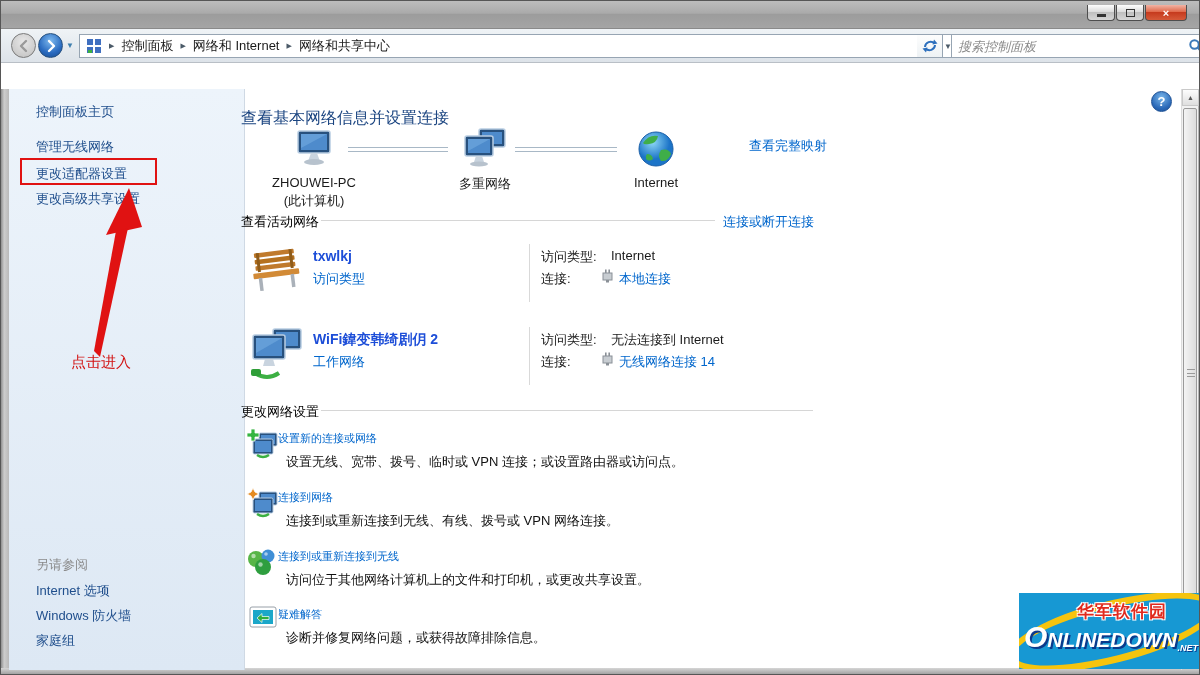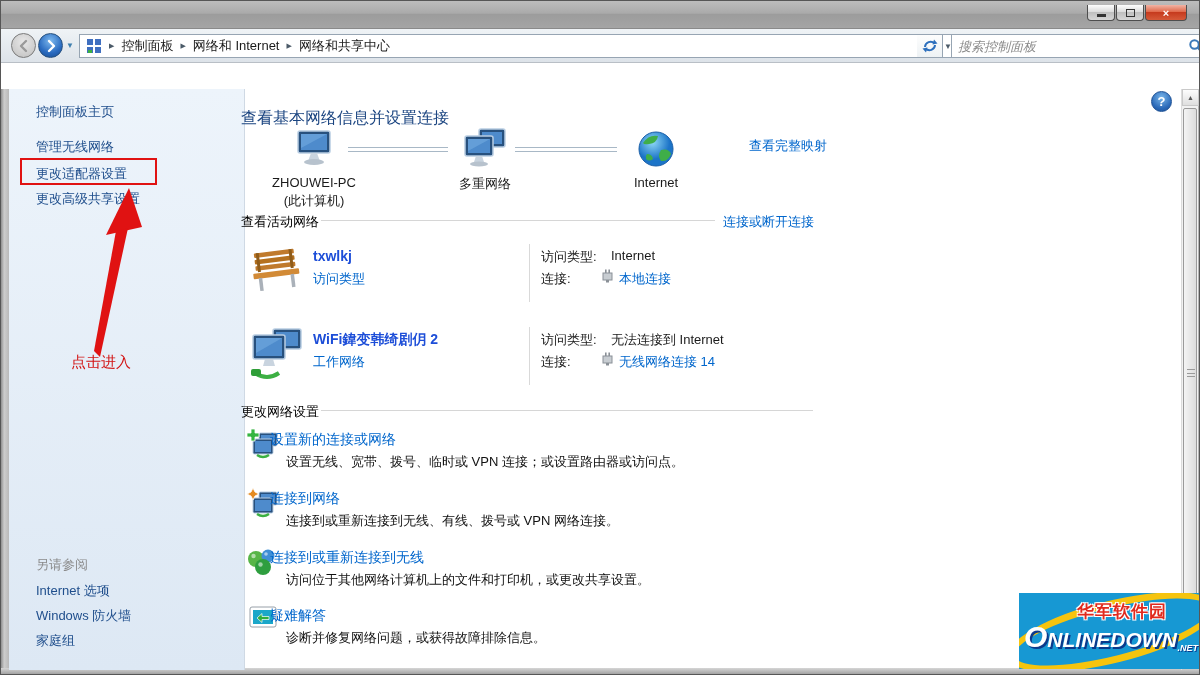--- a/index.html
+++ b/index.html
@@ -72,21 +72,21 @@
   .map-line { position:absolute; height:5px; border-top:1px solid #a8b8c6; border-bottom:1px solid #a8b8c6; }
   .hlink { color:#0066cc; cursor:pointer; text-decoration:none; }
   .section-header { position:absolute; left:240px; font-size:13px; color:#000; }
   .hr { position:absolute; height:1px; background:#d6d6d6; }
   .vline { position:absolute; width:1px; background:#d9d9d9; }
   .net-name { position:absolute; left:312px; font-size:14px; font-weight:bold; color:#1d4ed8; }
   .net-cat { position:absolute; left:312px; font-size:13px; }
   .kv-label { position:absolute; left:540px; font-size:13px; color:#1a1a1a; }
   .kv-value { position:absolute; left:610px; font-size:13px; color:#1a1a1a; }
   .kv-link  { position:absolute; left:618px; font-size:13px; }
-  .set-title { position:absolute; left:269px; font-size:14px; }
+  .set-title { position:absolute; left:277px; font-size:11px; }
   .set-desc { position:absolute; left:285px; font-size:13px; color:#111; }
   .icon-abs { position:absolute; }
 
   .help-btn { position:absolute; left:1150px; top:90px; width:21px; height:21px; border-radius:50%;
     background:radial-gradient(circle at 50% 30%, #79b6ea, #2a69b8 65%, #1b4f94); border:1px solid #1b4f94;
     color:#fff; font-weight:bold; font-size:13px; display:flex; align-items:center; justify-content:center; }
 
   
   .scrollbar { position:absolute; left:1180px; top:88px; width:17px; height:581px;
     background:#f2f2f2; border-left:1px solid #dcdcdc; }

